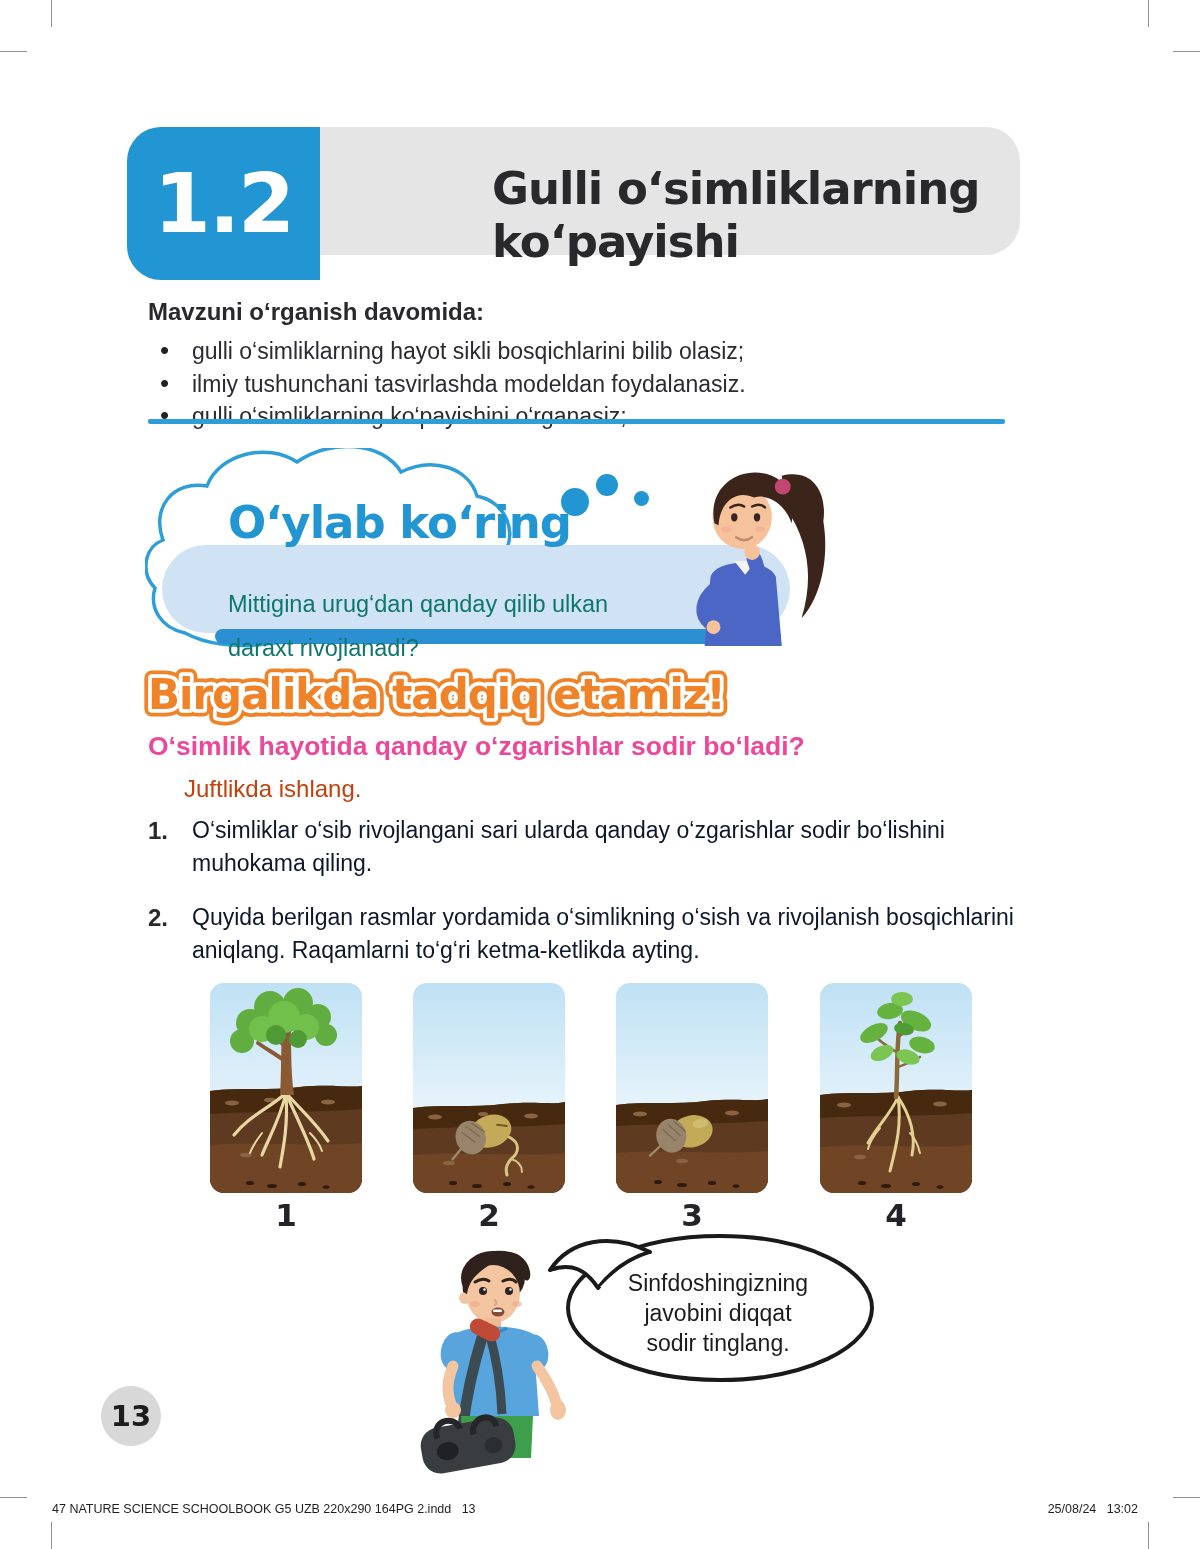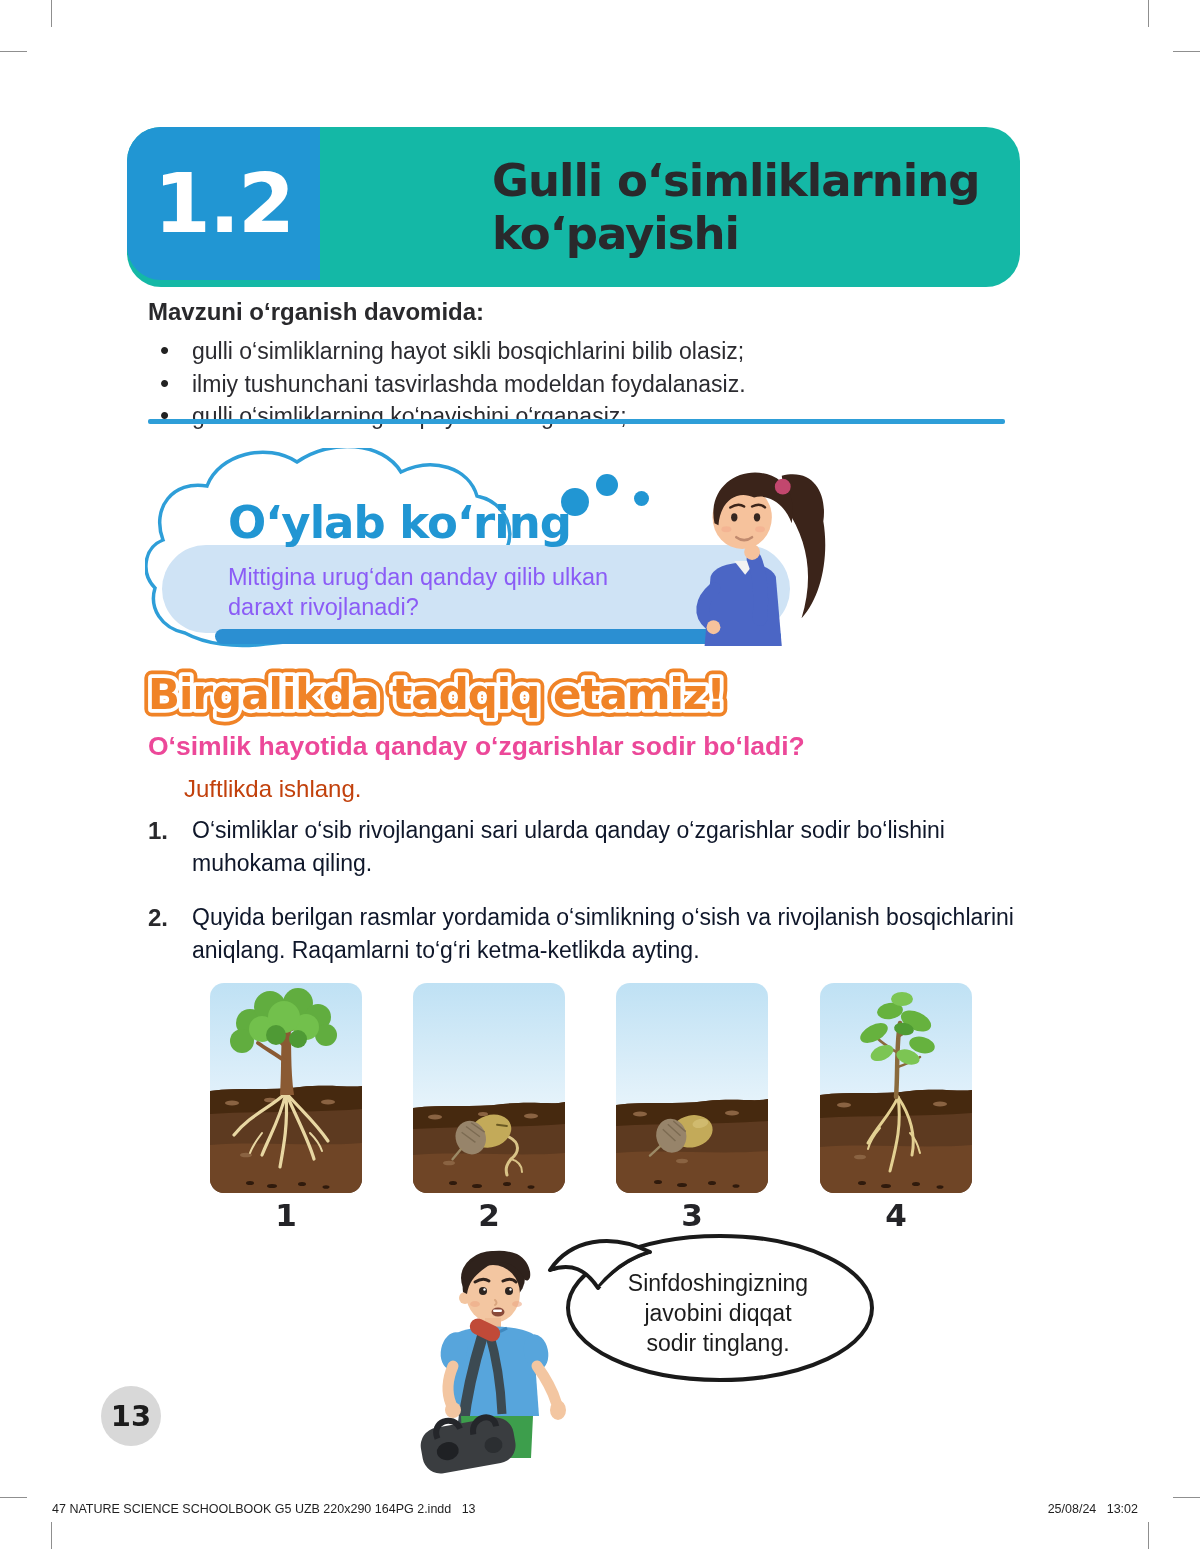--- a/index.html
+++ b/index.html
@@ -2,40 +2,40 @@
 <html><head>
 <meta charset="utf-8">
 <style>
   html,body{margin:0;padding:0;background:#ffffff;}
   .page{position:relative;width:1200px;height:1549px;background:#fff;overflow:hidden;
         font-family:"Liberation Sans",sans-serif;color:#29292c;}
   .abs{position:absolute;}
   
   .crop{position:absolute;background:#8f8f8f;}
   
-  .header-box{left:127px;top:127px;width:893px;height:160px;background:#14b8a6;border-radius:34px;}
+  .header-box{left:127px;top:127px;width:893px;height:128px;background:#e5e5e5;border-radius:34px;}
   .header-tab{left:0;top:0;width:193px;height:153px;background:#2196d3;border-radius:34px 0 0 34px;
               display:flex;align-items:center;justify-content:center;}
   .header-num{font-family:"DejaVu Sans",sans-serif;font-weight:bold;font-size:82px;color:#fff;letter-spacing:-2px;}
-  .header-title{left:365px;top:4px;height:153px;width:600px;display:flex;align-items:center;}
+  .header-title{left:365px;top:12px;height:153px;width:600px;display:flex;align-items:center;}
   .header-title span{font-family:"DejaVu Sans",sans-serif;font-weight:bold;font-size:45px;line-height:1.16;
                      color:#29292c;letter-spacing:-1px;display:block;width:580px;}
   
   .intro{left:148px;top:298px;width:870px;}
   .intro-heading{font-weight:bold;font-size:24px;margin:0 0 9px 0;}
   ul.bullets{list-style:none;margin:0;padding:0;}
   ul.bullets li{position:relative;padding-left:44px;font-size:23px;line-height:32.5px;color:#2b2b30;}
   ul.bullets li::before{content:"•";position:absolute;left:12px;top:-1px;font-size:26px;color:#222;}
   .divider{left:148px;top:419px;width:857px;height:5px;background:#2e9ed8;border-radius:2px;}
   
   .think-title{left:228px;top:496px;font-family:"DejaVu Sans",sans-serif;font-weight:bold;font-size:45px;
                color:#2196d3;letter-spacing:-1px;z-index:4;}
   .pill{left:162px;top:545px;width:628px;height:88px;background:#cfe3f5;border-radius:44px;z-index:2;}
   .pill-bar{left:215px;top:629px;width:566px;height:15px;background:#2b8fd2;border-radius:8px;z-index:3;}
-  .think-q{left:228px;top:562px;width:420px;font-size:23.5px;line-height:30px;color:#8b5cf6;z-index:4;}
+  .think-q{left:228px;top:582px;width:420px;font-size:23.5px;line-height:44px;color:#0f766e;z-index:4;}
   .dot{position:absolute;border-radius:50%;background:#2196d3;z-index:2;}
   
   .bubble-svg{left:144px;top:662px;z-index:2;}
   .bubble-svg text{font-family:"DejaVu Sans",sans-serif;font-weight:bold;font-size:42px;letter-spacing:-1px;}
   .q-heading{left:148px;top:731px;font-weight:bold;font-size:26.5px;color:#ec4899;}
   .work-mode{left:148px;top:775px;font-size:24px;color:#c2410c;margin-left:36px;}
   .tasks{left:148px;top:814px;width:890px;}
   .task{display:flex;margin-bottom:21px;}
   .task-num{width:44px;font-weight:bold;font-size:24px;line-height:33px;flex:0 0 44px;}
   .task-text{font-size:23px;line-height:33px;color:#0f172a;width:846px;}

